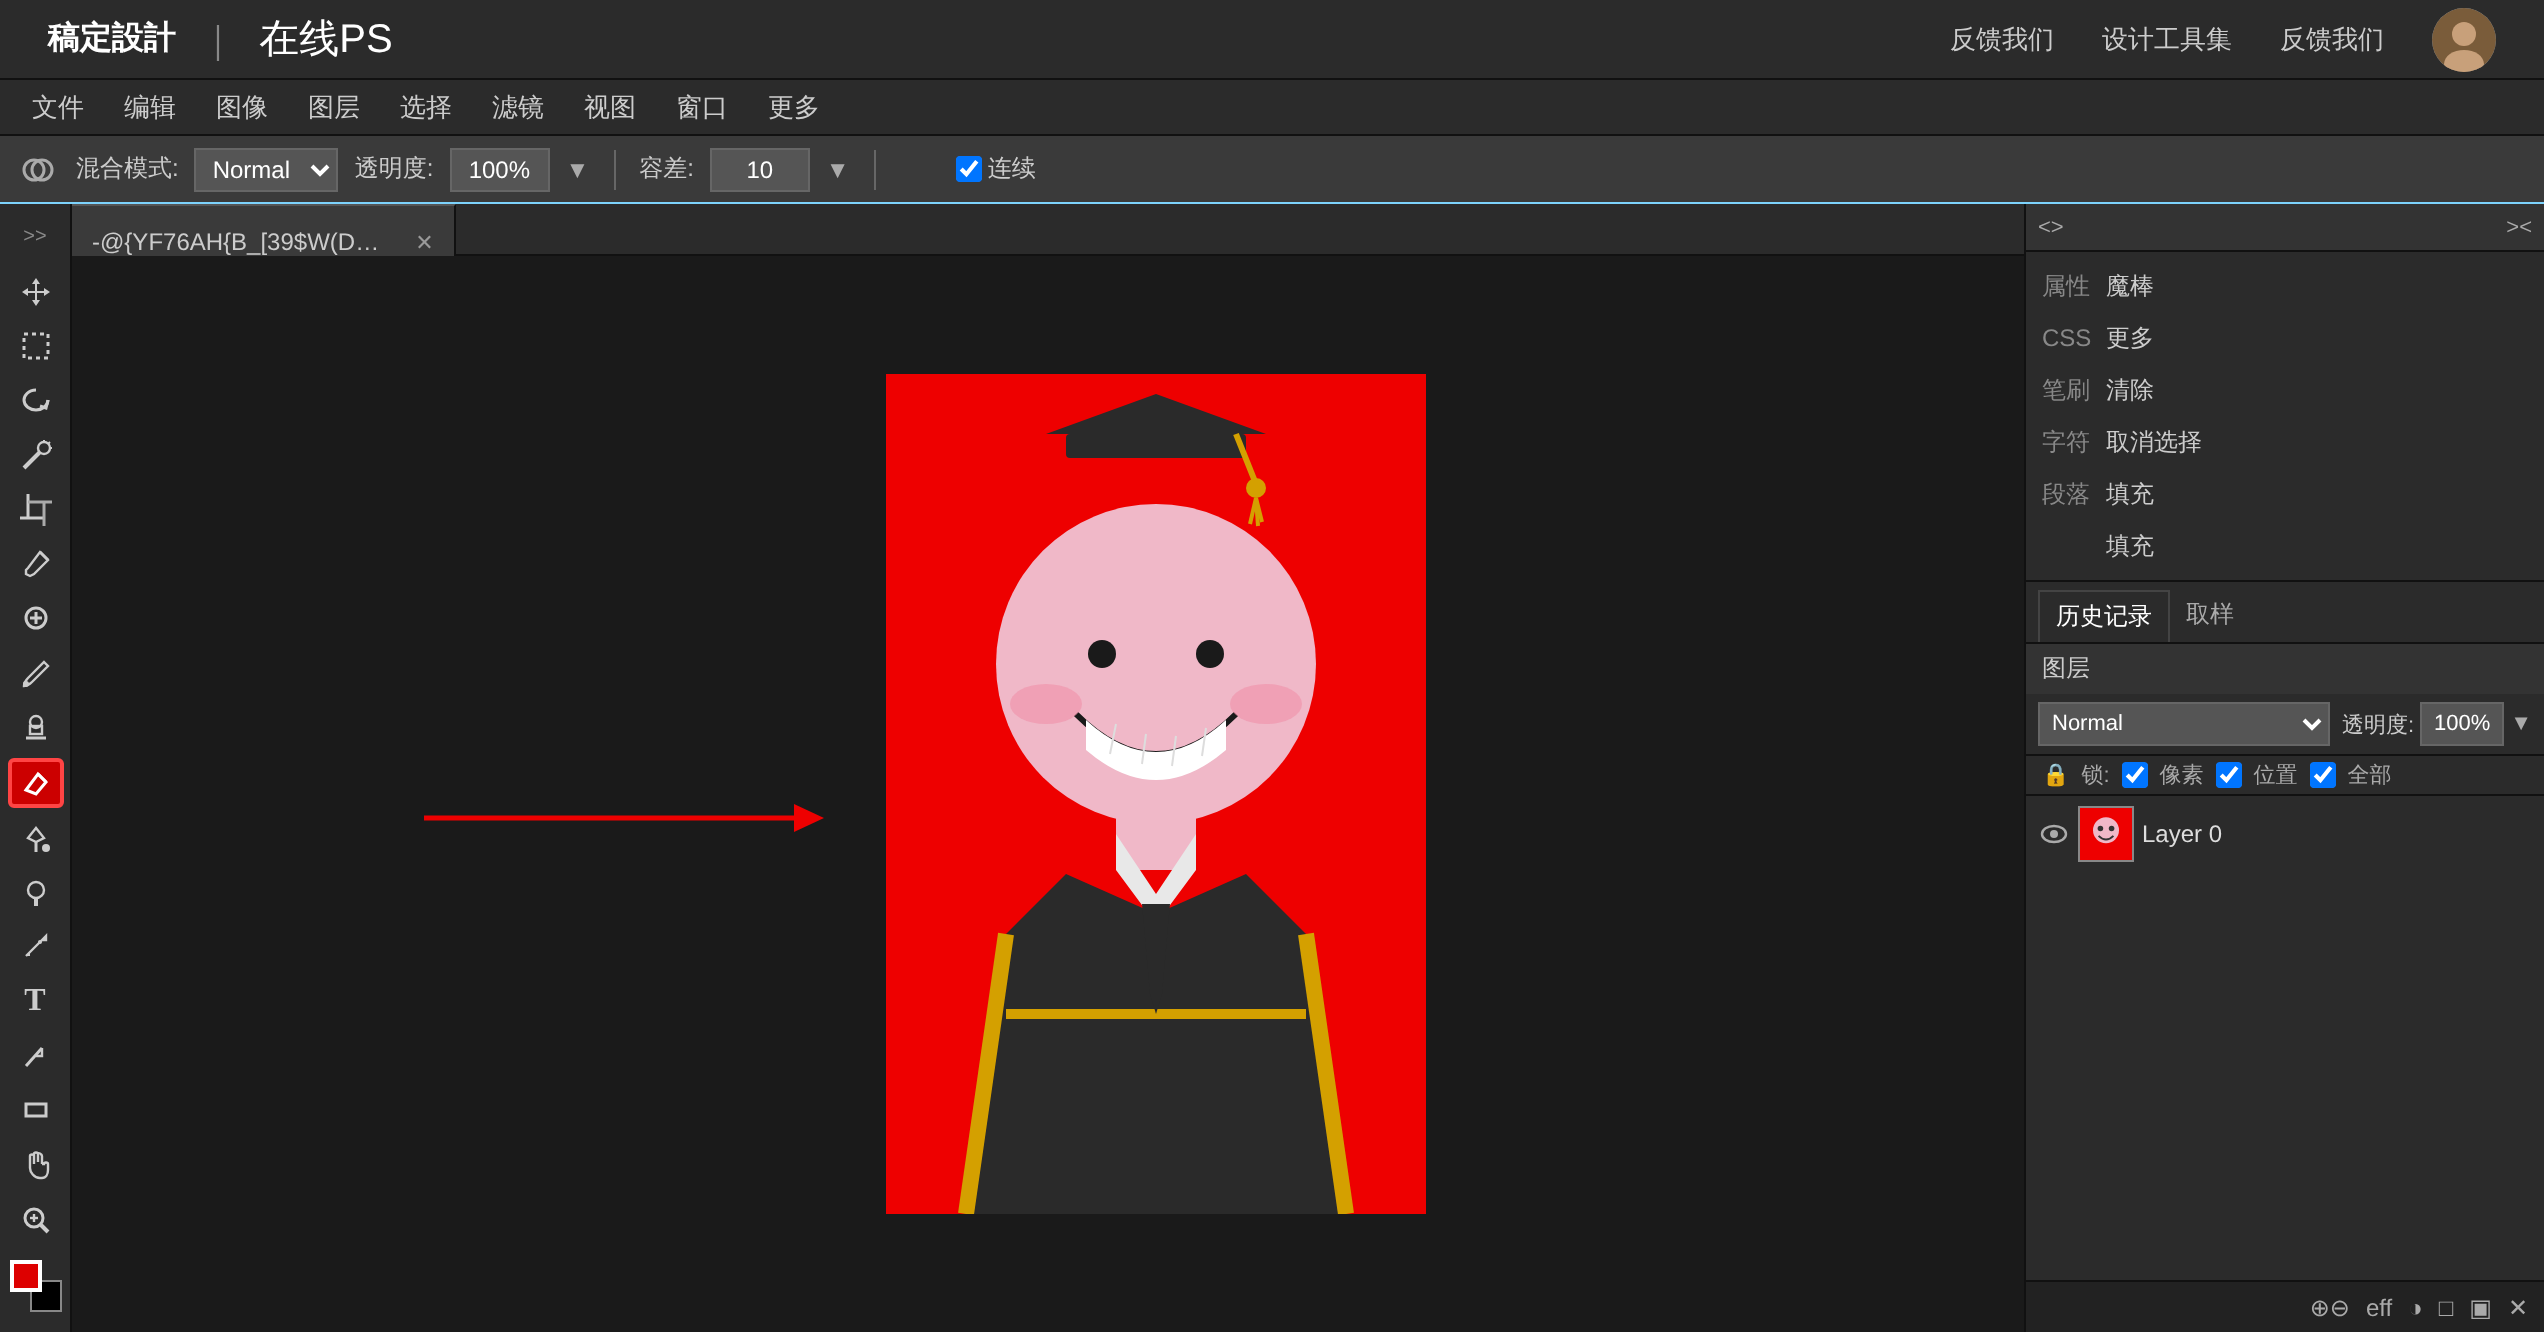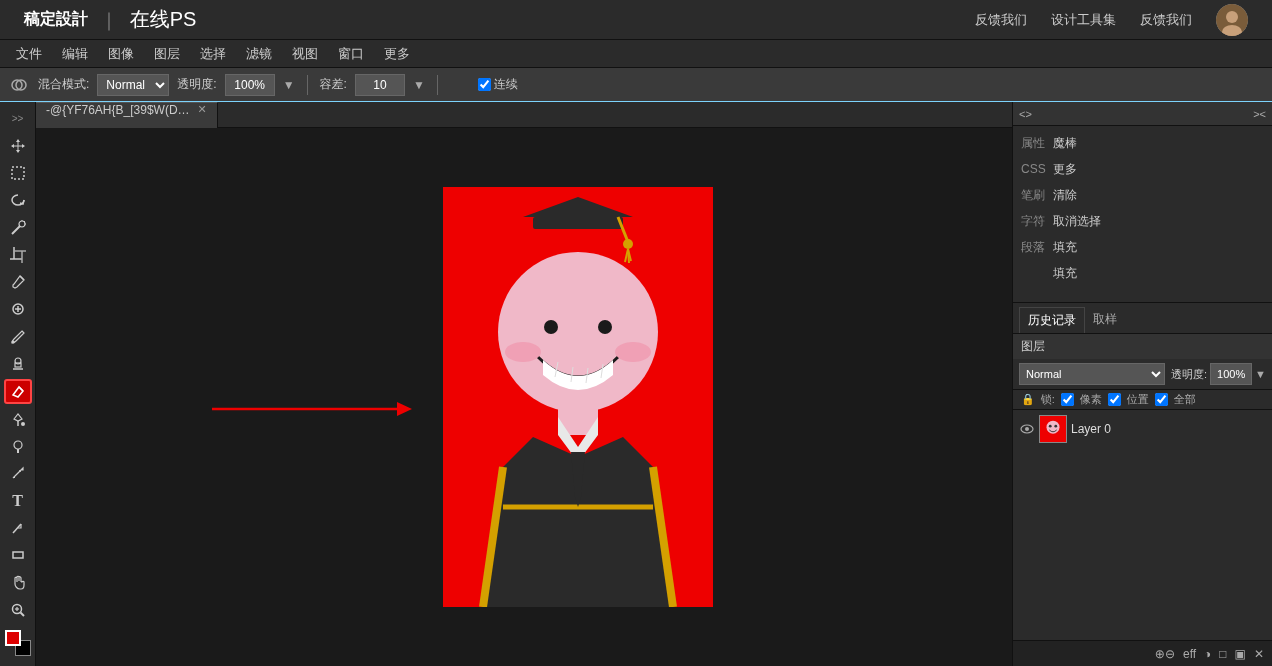--- a/index.html
+++ b/index.html
@@ -64,22 +64,22 @@
     #bg-color { width: 18px; height: 18px; background: #000; border: 1px solid #888; margin-left: 6px; margin-top: -10px; cursor: pointer; position: relative; }
 
     
     #canvas-area {
       flex: 1; background: #1a1a1a; position: relative; overflow: hidden;
     }
     #tab-bar {
       height: 26px; background: #2b2b2b; display: flex; align-items: center; border-bottom: 1px solid #111;
     }
     .tab {
-      display: flex; align-items: flex-start; padding: 0 10px; height: 26px; background: #3a3a3a;
-      border-right: 1px solid #111; border-top: 1px solid #555; font-size: 12px; color: #ccc; cursor: pointer; gap: 8px;
+      display: flex; align-items: flex-end; padding: 0 10px; height: 26px; background: #3a3a3a;
+      border-right: 1px solid #111; border-top: 1px solid #555; font-size: 12px; color: #ccc; cursor: pointer; gap: 18px;
     }
     .tab-close { color: #999; font-size: 11px; cursor: pointer; }
     #canvas-content { position: relative; width: 100%; height: calc(100% - 26px); display: flex; align-items: center; justify-content: center; }
 
     
     #artwork-container {
       position: absolute;
       top: 50%; left: 50%;
       transform: translate(-30%, -50%);
       width: 270px; height: 420px;
@@ -102,21 +102,21 @@
     .info-row {
       display: flex; align-items: center; height: 26px; padding: 0 8px; cursor: pointer;
     }
     .info-row-label { width: 32px; color: #888; font-size: 12px; }
     .info-row-value { color: #ccc; font-size: 12px; }
 
     #history-tabs { display: flex; border-bottom: 1px solid #111; padding: 4px 6px 0; }
     .history-tab { padding: 4px 8px; font-size: 12px; cursor: pointer; color: #aaa; }
     .history-tab.active { color: #fff; background: #2b2b2b; border: 1px solid #444; border-bottom: none; }
 
-    #layers-section { border-top: 1px solid #111; margin-top: 12px; }
+    #layers-section { border-top: 1px solid #111; margin-top: 0; }
     #layers-header { padding: 4px 8px; font-size: 12px; color: #ccc; background: #333; }
     #layer-controls {
       display: flex; align-items: center; padding: 4px 6px; gap: 6px; border-bottom: 1px solid #111;
     }
     #layer-mode-select {
       background: #555; color: #fff; border: 1px solid #666; height: 22px; padding: 0 2px; font-size: 11px; flex: 1;
     }
     #layer-opacity-wrap { display: flex; align-items: center; gap: 3px; font-size: 11px; }
     #layer-opacity-input { background: #555; color: #fff; border: 1px solid #666; height: 22px; width: 42px; font-size: 11px; text-align: center; }
 

